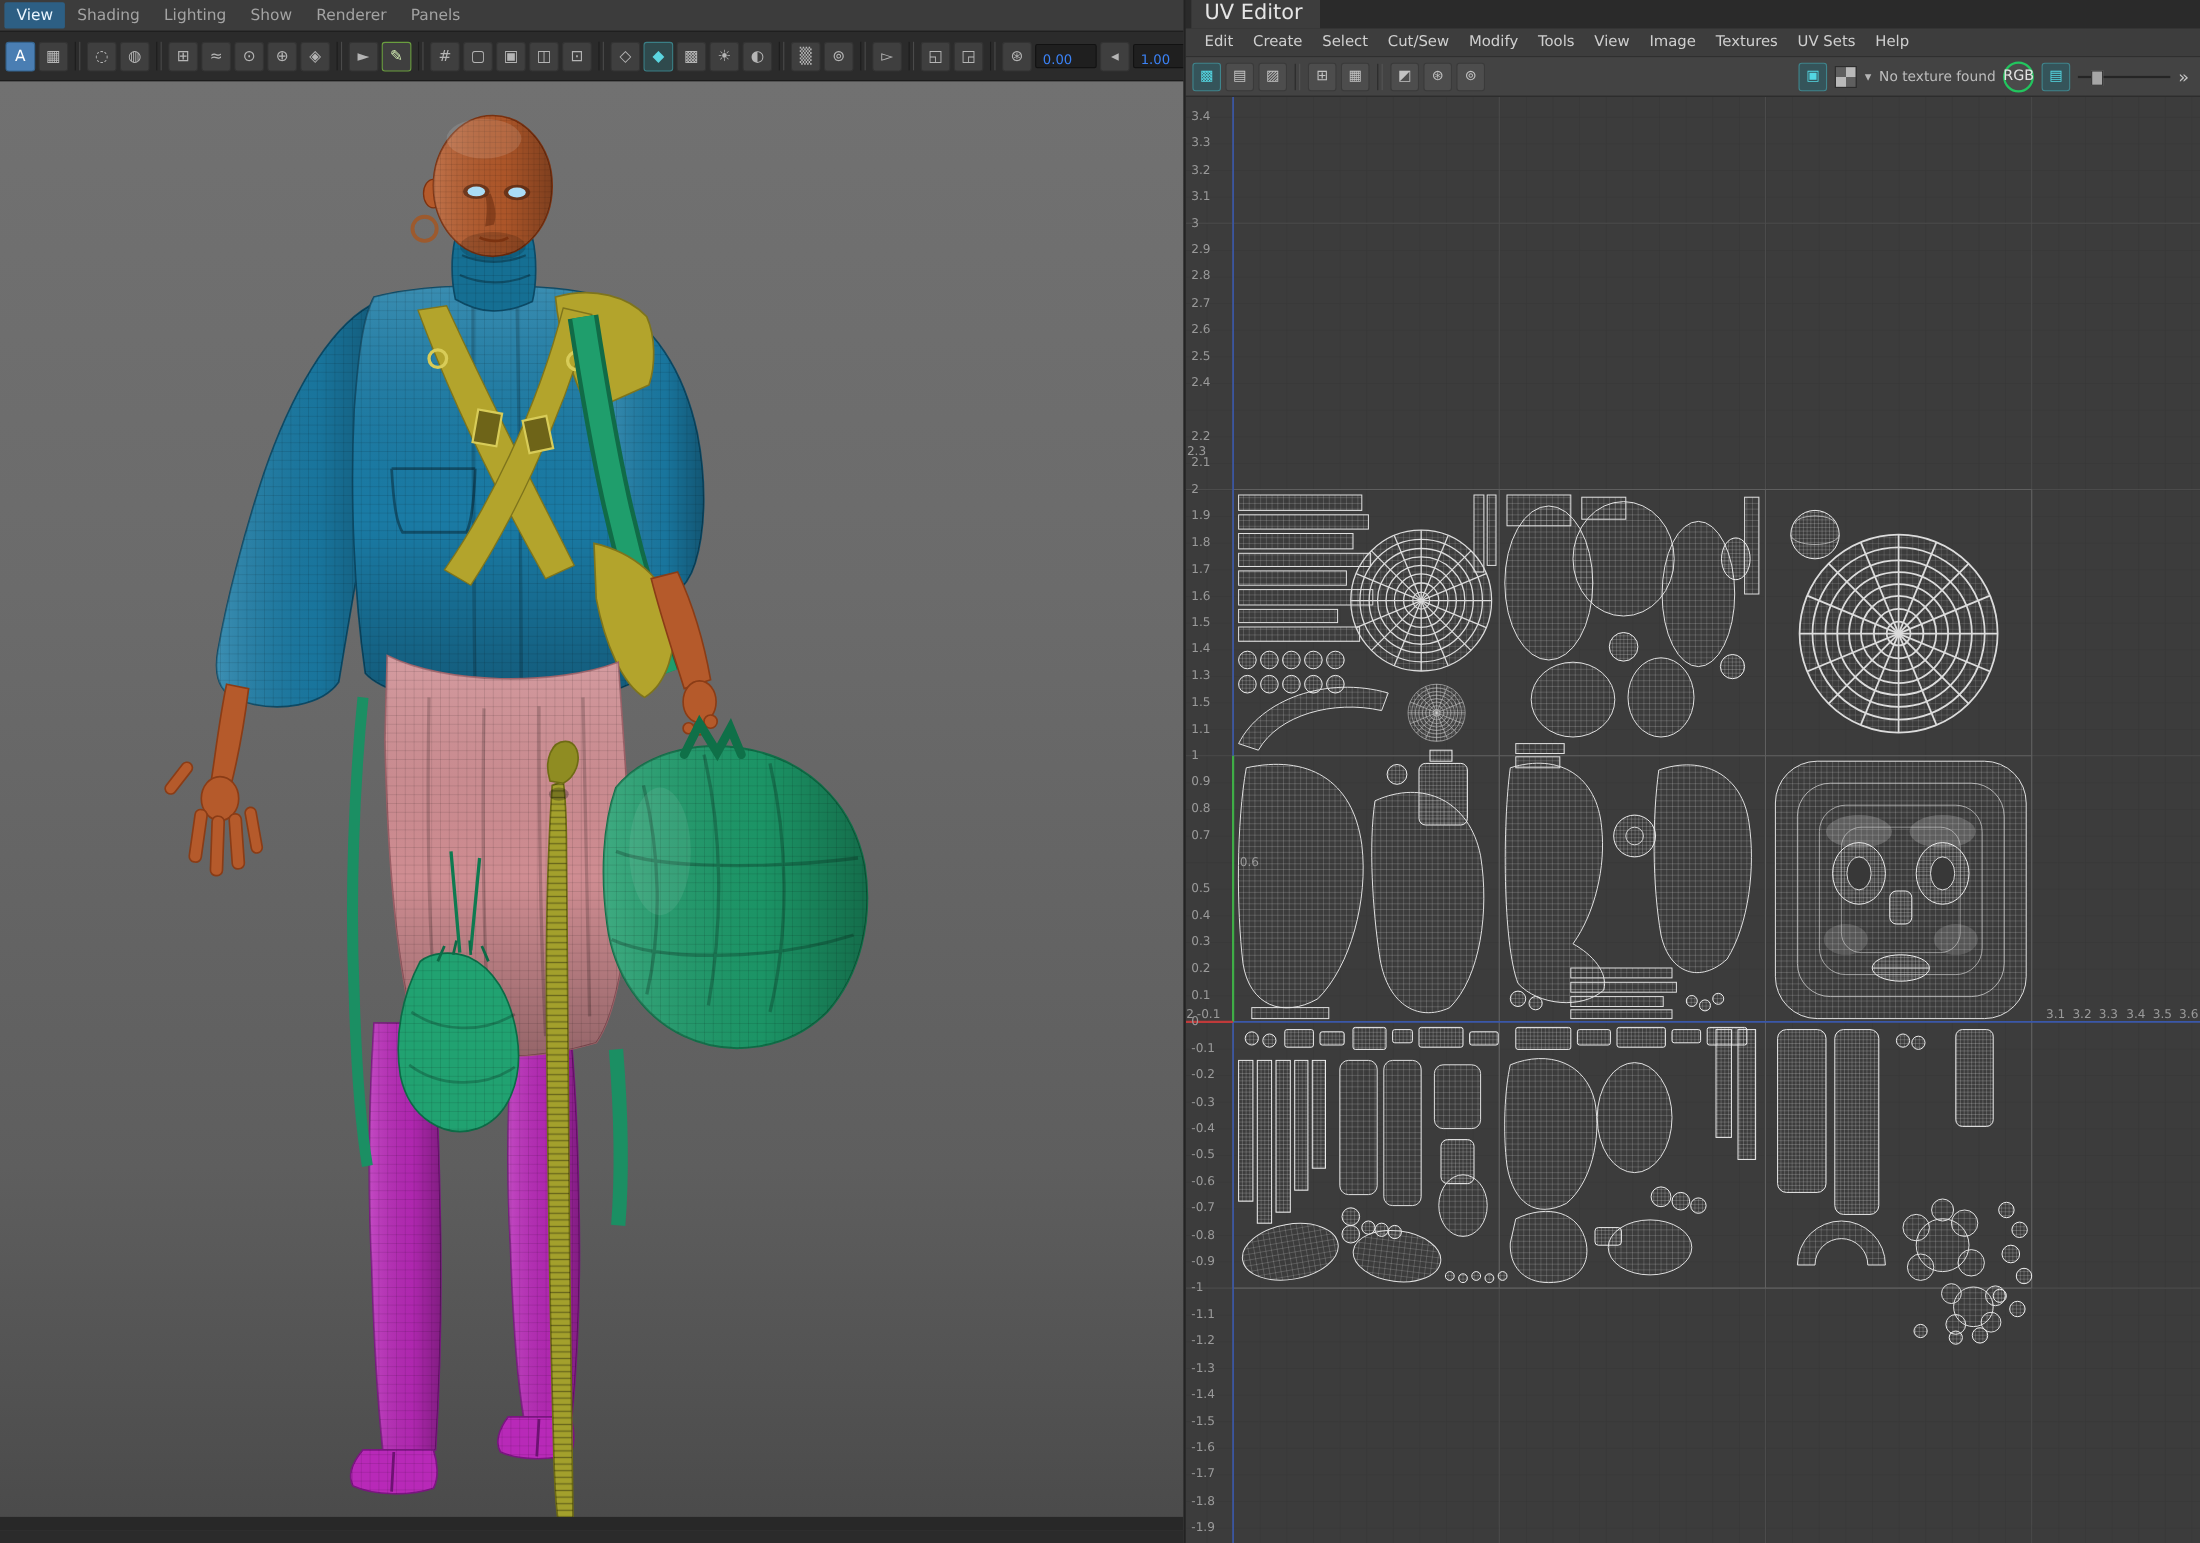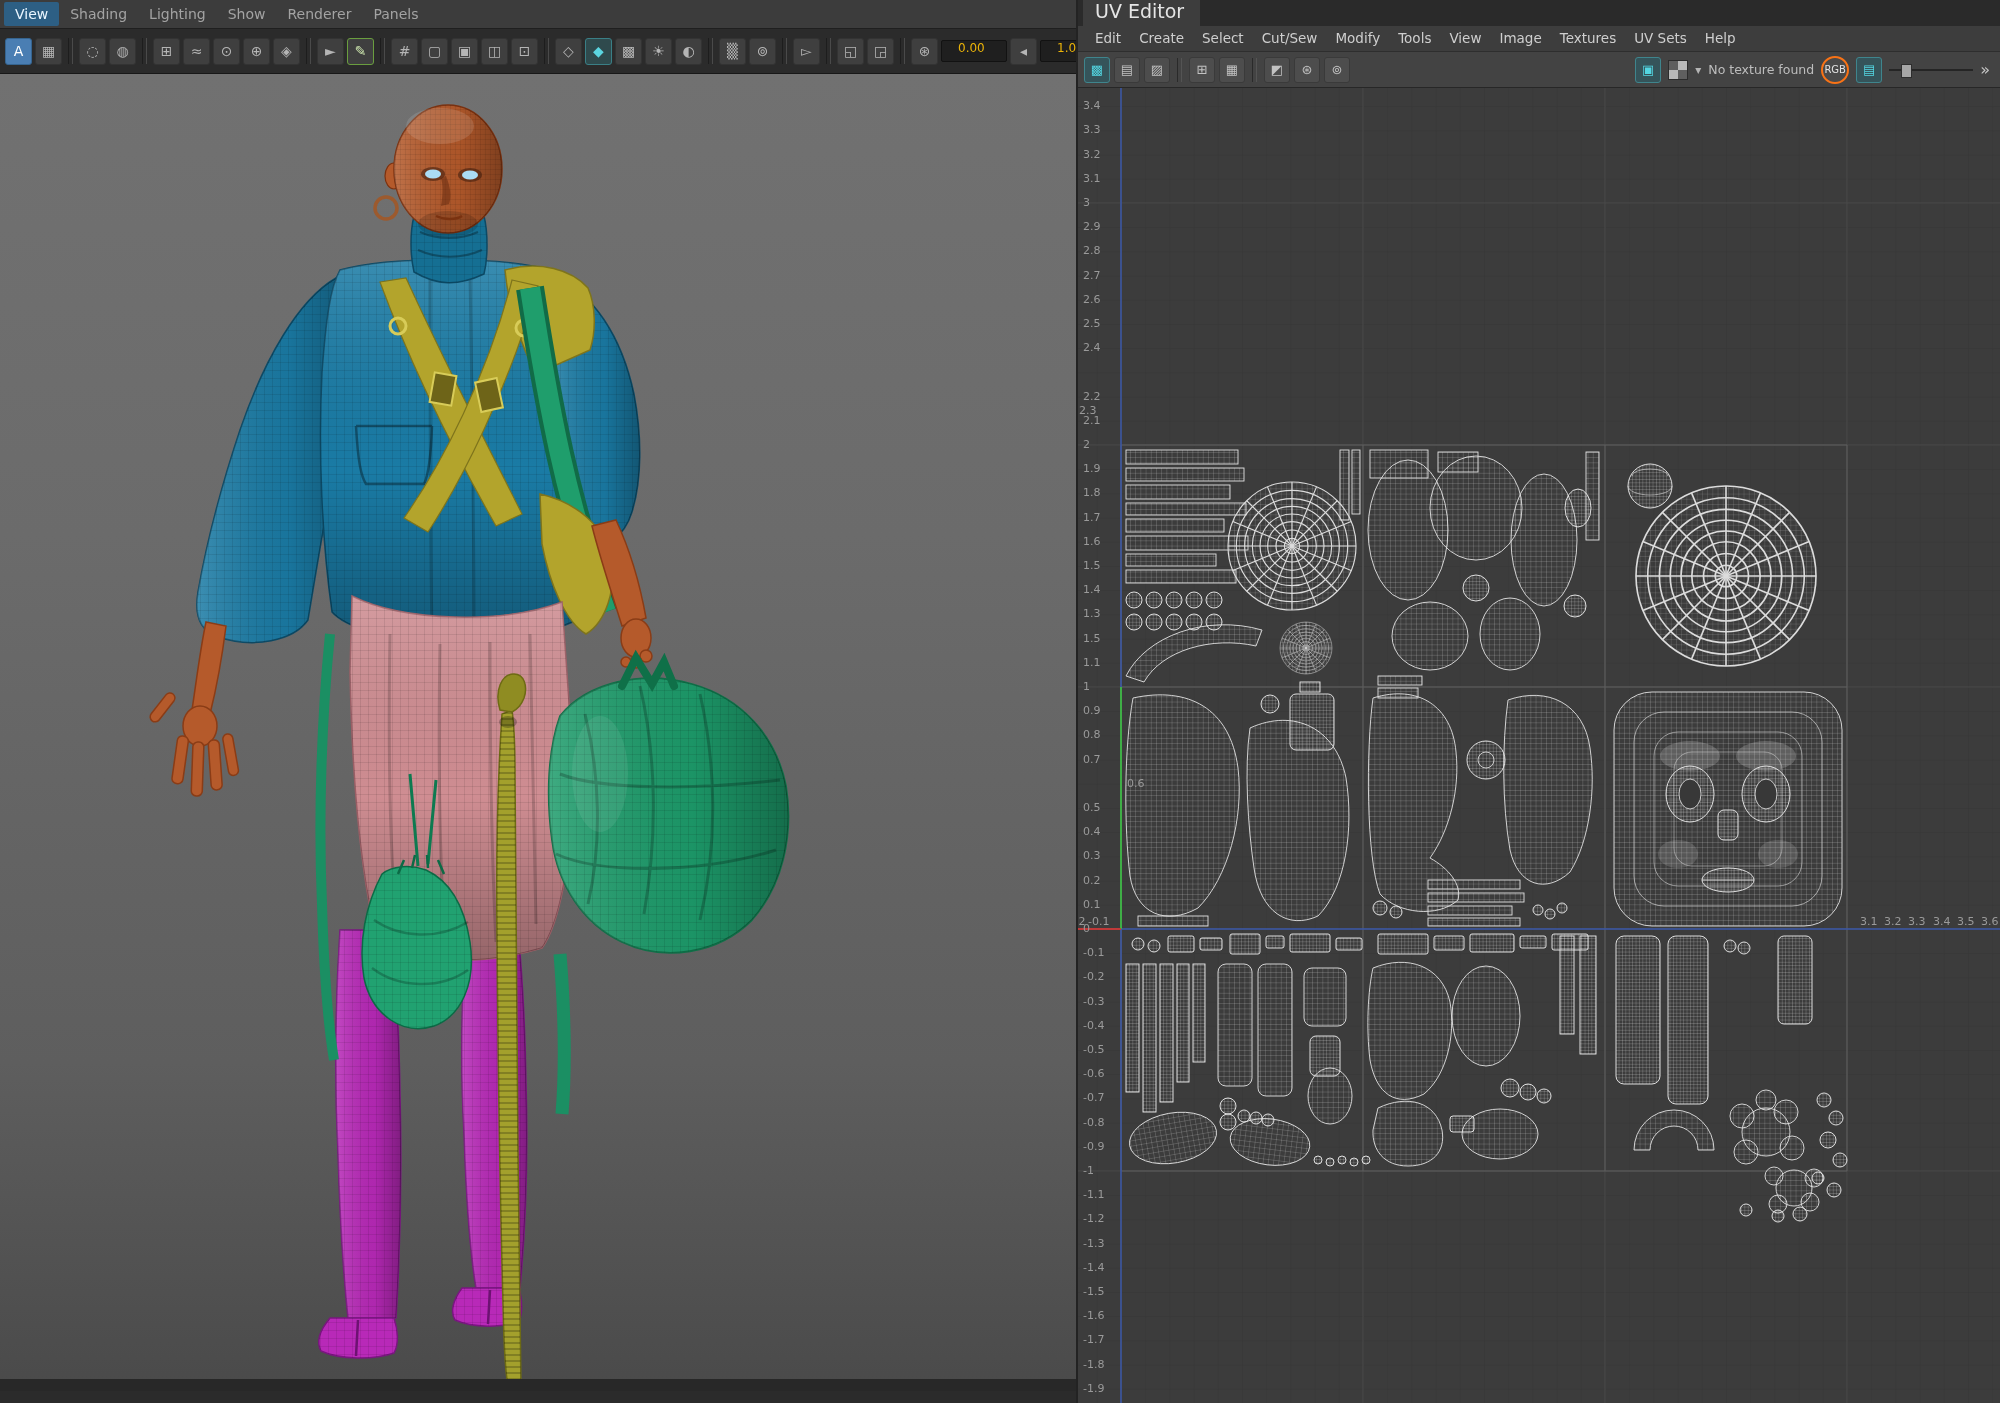--- a/index.html
+++ b/index.html
@@ -15,21 +15,21 @@
               border-top:1px solid #1f1f1f;border-bottom:1px solid #181818;display:flex;
               align-items:center;padding:0 5px;gap:3px;box-sizing:border-box;overflow:hidden;}
   .tb-item{flex:0 0 auto;}
   .tb-item.icon{width:25px;height:25px;background:#3f3f3f;border:1px solid #333;border-radius:3px;
                 color:#b5b5b5;font-size:14px;display:flex;align-items:center;justify-content:center;}
   .tb-item.icon.blue{background:#4a7eb3;border-color:#35648f;color:#fff;}
   .tb-item.icon.teal{background:#2f4a4d;border-color:#3a7f86;color:#5bd5e0;}
   .tb-item.icon.green{border-color:#6a9e3f;color:#cfe8b0;}
   .tb-item.sep{width:3px;height:26px;border-left:1px solid #1d1d1d;border-right:1px solid #4a4a4a;margin:0 3px;}
   .tb-item.field{width:48px;height:20px;background:#1f1f1f;border:1px solid #121212;border-radius:2px;
-                 color:#eab308;font-size:12px;display:flex;align-items:flex-start;padding-left:16px;}
+                 color:#3b82f6;font-size:12px;display:flex;align-items:flex-end;padding-left:6px;}
   .vp-canvas{position:absolute;left:0;top:74px;width:1076px;height:1317px;overflow:hidden;
              background:linear-gradient(180deg,#717171 0%,#6b6b6b 35%,#5e5e5e 75%,#4a4a4a 100%);}
   .vp-bottomstrip{position:absolute;left:0;bottom:0;width:1076px;height:12px;background:#282828;}
   
   .uv{position:absolute;left:1076px;top:0;width:924px;height:1403px;background:#3c3c3c;
       border-left:2px solid #232323;box-sizing:border-box;}
   .uv-tabbar{position:absolute;left:0;top:0;width:100%;height:26px;background:#2a2a2a;
              display:flex;align-items:flex-end;}
   .uv-tab{background:#3d3d3d;color:#e5e5e5;font-size:19px;padding:4px 16px 4px 12px;margin-left:5px;
           border-radius:3px 3px 0 0;border-top:1px solid #4d4d4d;}
@@ -42,22 +42,22 @@
   .uvtb-item.icon{width:24px;height:24px;background:#4d4d4d;border:1px solid #3a3a3a;border-radius:3px;
                   color:#c2c2c2;font-size:13px;display:flex;align-items:center;justify-content:center;flex:0 0 auto;}
   .uvtb-item.icon.teal{background:#35545a;border-color:#3f858d;color:#53d6e2;}
   .uvtb-item.sep{width:3px;height:24px;border-left:1px solid #2a2a2a;border-right:1px solid #545454;margin:0 3px;flex:0 0 auto;}
   .uvtb-right{margin-left:auto;display:flex;align-items:center;gap:7px;padding-right:4px;}
   .checker-swatch{width:18px;height:18px;border:1px solid #2c2c2c;
       background:conic-gradient(#b9b9b9 0 25%, #5f5f5f 0 50%, #b9b9b9 0 75%, #5f5f5f 0);}
   .caret{color:#b5b5b5;font-size:12px;}
   .caret.big{font-size:16px;color:#c5c5c5;}
   .tex-status{font-size:12.5px;color:#bdbdbd;white-space:nowrap;}
-  .rgb-chip{width:24px;height:24px;border-radius:50%;border:2px solid #f97316;background:#4a4a4a;
-            color:#e2e2e2;font-size:10px;display:flex;align-items:center;justify-content:center;}
+  .rgb-chip{width:24px;height:24px;border-radius:50%;border:2px solid #22c55e;background:#4a4a4a;
+            color:#e2e2e2;font-size:13px;display:flex;align-items:center;justify-content:center;}
   .slider{position:relative;width:84px;height:18px;display:inline-block;}
   .slider .track{position:absolute;left:0;right:0;top:8px;height:2px;background:#252525;}
   .slider .handle{position:absolute;left:12px;top:3px;width:9px;height:12px;background:#a6a6a6;border:1px solid #2e2e2e;}
   .uv-canvas{position:absolute;left:0;top:88px;width:924px;height:1315px;overflow:hidden;background:#3c3c3c;}
   .uvlabels{position:absolute;left:0;top:0;width:100%;height:100%;pointer-events:none;}
   .uvlab{position:absolute;font-size:11px;line-height:14px;color:#9a9a9a;white-space:pre;}
   
   .sh{fill:url(#m5);stroke:#e2e2e2;stroke-width:0.9;}
   .shd{fill:url(#m3);stroke:#efefef;stroke-width:0.9;}
   .ln{stroke:#d9d9d9;fill:none;stroke-width:0.9;}

